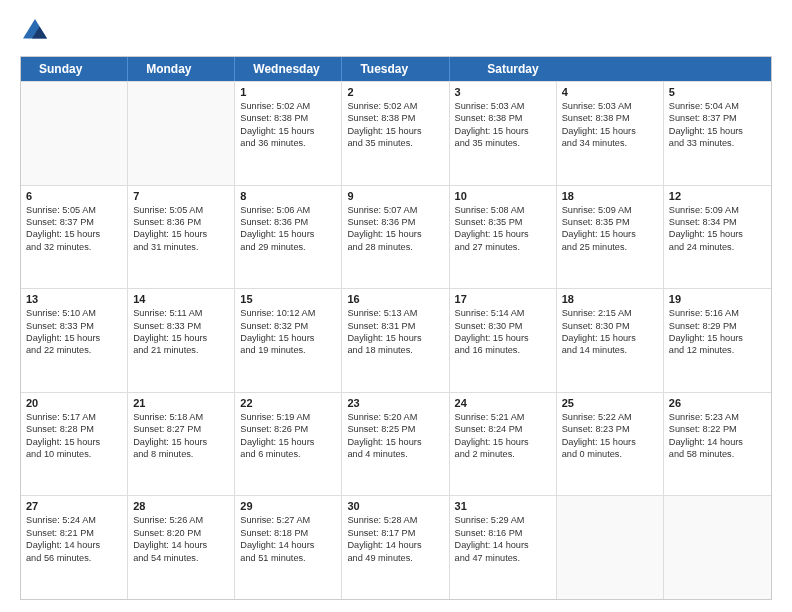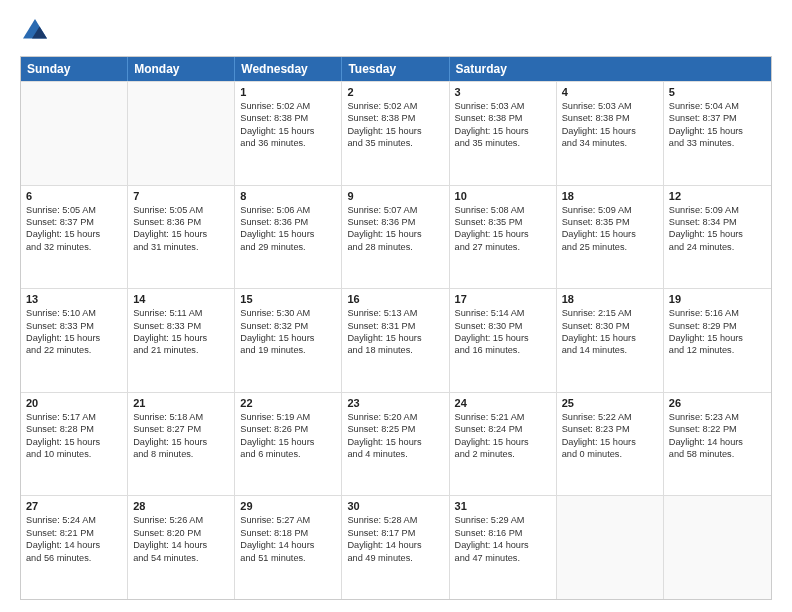--- a/index.html
+++ b/index.html
@@ -62,24 +62,24 @@
     }
     .cal-header-row {
       display: grid;
       grid-template-columns: repeat(7, 1fr);
       background: #2a6ab1;
     }
     .cal-header-cell {
       color: #fff;
       font-size: 12px;
       font-weight: bold;
-      padding: 5px 6px;
+      padding: 5px 18px;
       border-right: 1px solid #4d8fd1;
     }
-    .cal-header-cell:last-child { border-right: none; }
+    .cal-header-cell:last-child { border-right: none; text-align: right; }
     .cal-body {
       flex: 1;
       display: flex;
       flex-direction: column;
     }
     .cal-row {
       flex: 1;
       display: grid;
       grid-template-columns: repeat(7, 1fr);
       border-top: 1px solid #ddd;
@@ -237,21 +237,21 @@
           </div>
           <div class="cal-cell">
             <span class="day-num">14</span>
             <span class="cell-line">Sunrise: 5:11 AM</span>
             <span class="cell-line">Sunset: 8:33 PM</span>
             <span class="cell-line">Daylight: 15 hours</span>
             <span class="cell-line">and 21 minutes.</span>
           </div>
           <div class="cal-cell">
             <span class="day-num">15</span>
-            <span class="cell-line">Sunrise: 5:30 AM</span>
+            <span class="cell-line">Sunrise: 10:12 AM</span>
             <span class="cell-line">Sunset: 8:32 PM</span>
             <span class="cell-line">Daylight: 15 hours</span>
             <span class="cell-line">and 19 minutes.</span>
           </div>
           <div class="cal-cell">
             <span class="day-num">16</span>
             <span class="cell-line">Sunrise: 5:13 AM</span>
             <span class="cell-line">Sunset: 8:31 PM</span>
             <span class="cell-line">Daylight: 15 hours</span>
             <span class="cell-line">and 18 minutes.</span>

